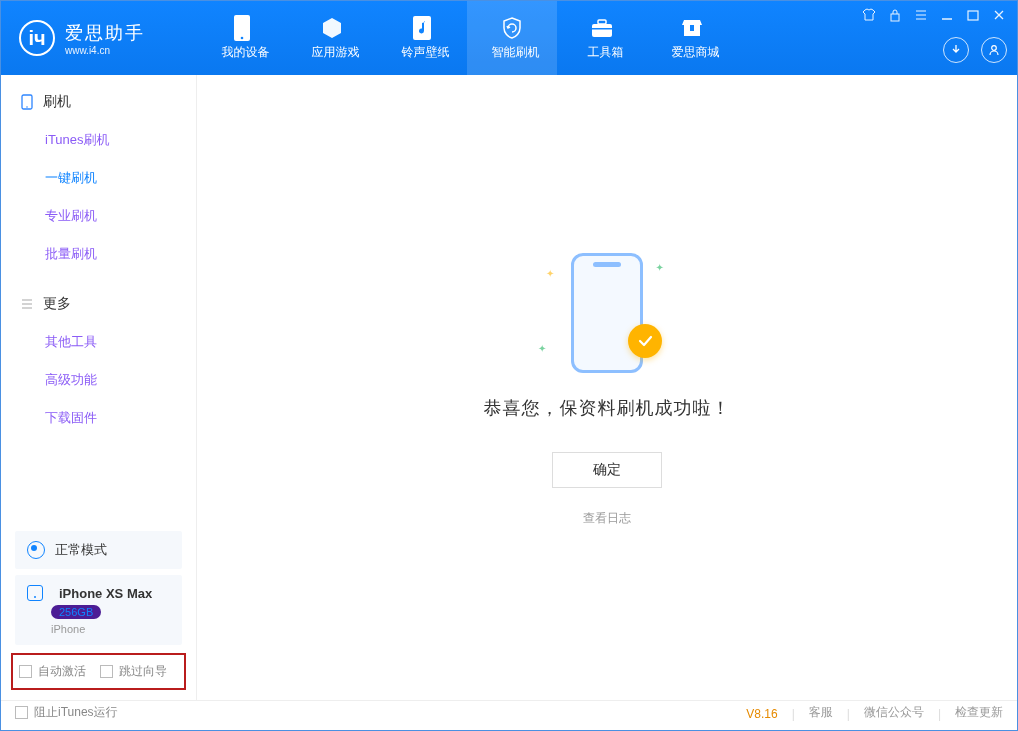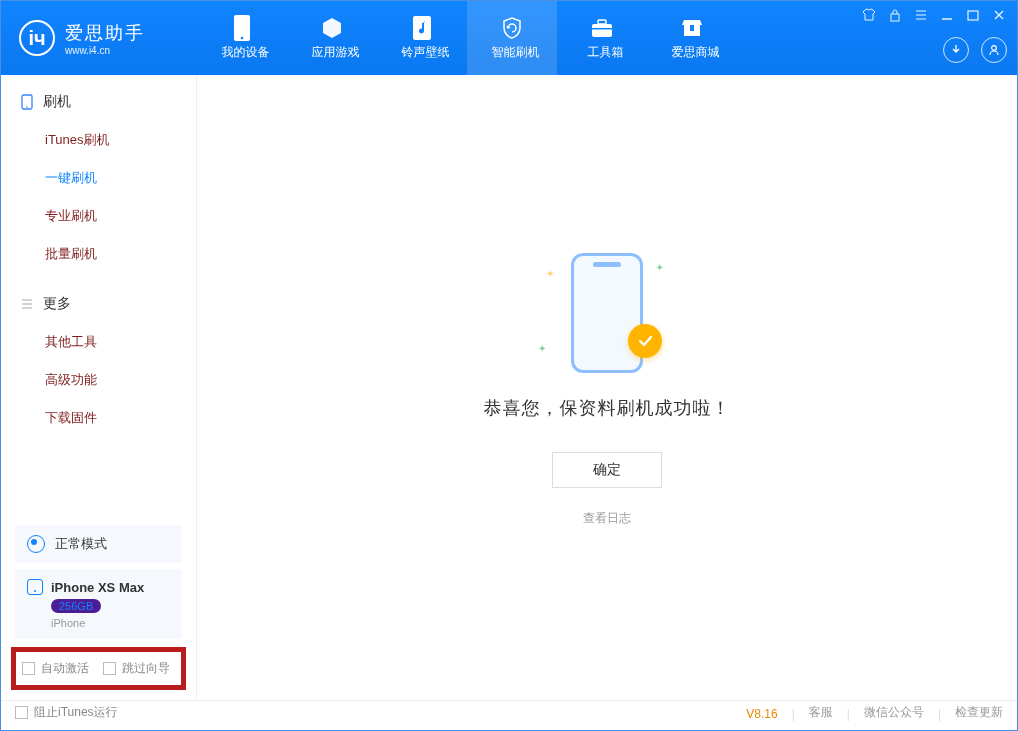--- a/index.html
+++ b/index.html
@@ -24,38 +24,38 @@
 .win-controls span { cursor: pointer; font-size: 12px; opacity: 0.9; display:inline-flex; align-items:center; justify-content:center; width:16px; height:16px; }
 .user-controls { display: flex; gap: 12px; align-items: center; padding-bottom: 6px; }
 .user-controls .circ { width: 26px; height: 26px; border: 1.5px solid rgba(255,255,255,0.8); border-radius: 50%; display: flex; align-items: center; justify-content: center; cursor: pointer; }
 
 
 .main { display: flex; height: calc(100% - 74px - 30px); }
 .sidebar { width: 196px; border-right: 1px solid #eee; background: #fff; display: flex; flex-direction: column; }
 .sidebar-section { padding: 18px 0 4px 0; }
 .section-header { display: flex; align-items: center; padding: 0 20px 10px 20px; color: #333; font-size: 14px; gap: 8px; }
 .section-header .sicon { color: #2f86ff; display:inline-flex; width:14px; }
-.sidebar-item { padding: 10px 20px 10px 44px; font-size: 13px; color: #7f1d1d; cursor: pointer; }
+.sidebar-item { padding: 10px 20px 10px 44px; font-size: 13px; color: #8b5cf6; cursor: pointer; }
 .sidebar-item.active { color: #1084ff; }
 
 .sidebar-bottom { margin-top: auto; }
 .status-box, .device-box { margin: 6px 14px; padding: 10px 12px; background: #f5f8fc; border-radius: 2px; display: flex; align-items: center; gap: 10px; }
 .status-box .dot-icon { width: 18px; height: 18px; border: 1.5px solid #1084ff; border-radius: 50%; position: relative; }
 .status-box .dot-icon::after { content:""; position:absolute; width:6px; height:6px; background:#1084ff; border-radius:50%; left:3px; top:3px; }
 .status-box .txt { font-size: 13px; color: #333; }
 
 .device-box { flex-direction: column; align-items: flex-start; gap: 4px; padding: 10px 12px; }
-.device-top { display:flex; align-items:center; gap:8px; }
+.device-top { display:flex; align-items:center; gap:16px; }
 .device-top .phone-ic { width:16px; height:16px; border:1.5px solid #1084ff; border-radius:3px; display:flex; align-items:center; justify-content:center; }
 .device-top .phone-ic::after{ content:""; width:2px; height:2px; background:#1084ff; border-radius:50%; position:relative; top:4px;}
 .device-name { font-size: 13px; font-weight: 600; color: #333; }
 .device-cap { font-size: 11px; color: #1084ff; background: #4c1d95; padding: 1px 8px; border-radius: 10px; margin-left: 24px; }
 .device-type { font-size: 11px; color: #999; margin-left: 24px; }
 
-.checkbox-row { border: 5px solid #b91c1c; margin: 8px 10px 10px 10px; padding: 8px 6px; display: flex; gap: 14px; align-items: center; }
+.checkbox-row { border: 2px solid #b91c1c; margin: 8px 10px 10px 10px; padding: 8px 6px; display: flex; gap: 14px; align-items: center; }
 .chk { display: flex; align-items: center; gap: 6px; cursor: pointer; }
 .chk-box { width: 13px; height: 13px; border: 1px solid #bbb; background: #fff; }
 .chk-label { font-size: 12px; color: #888; }
 
 
 .content { flex: 1; display: flex; flex-direction: column; align-items: center; justify-content: center; gap: 18px; }
 .illustration { width: 130px; height: 130px; position: relative; display:flex; align-items:center; justify-content:center; }
 .phone-shape { width: 72px; height: 120px; border: 3px solid #8dbfff; border-radius: 12px; background: #f4f9ff; position: relative; }
 .phone-shape::before { content:""; position:absolute; top:6px; left:50%; transform:translateX(-50%); width:28px; height:5px; background:#8dbfff; border-radius:3px; }
 .check-badge { position:absolute; right:10px; bottom:20px; width:34px; height:34px; background:#ffb400; border-radius:50%; display:flex; align-items:center; justify-content:center; box-shadow: 0 2px 6px rgba(255,180,0,0.4); }

